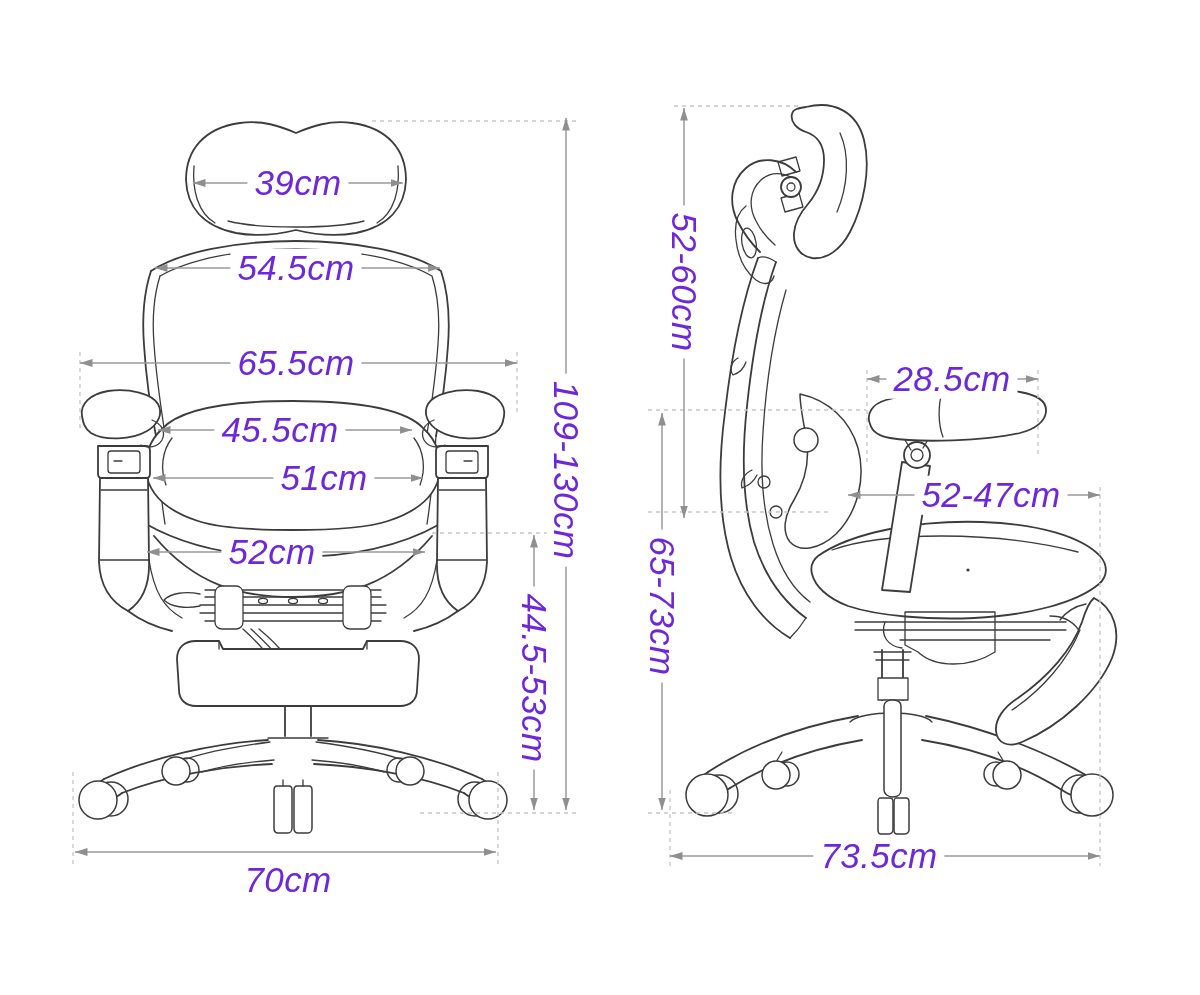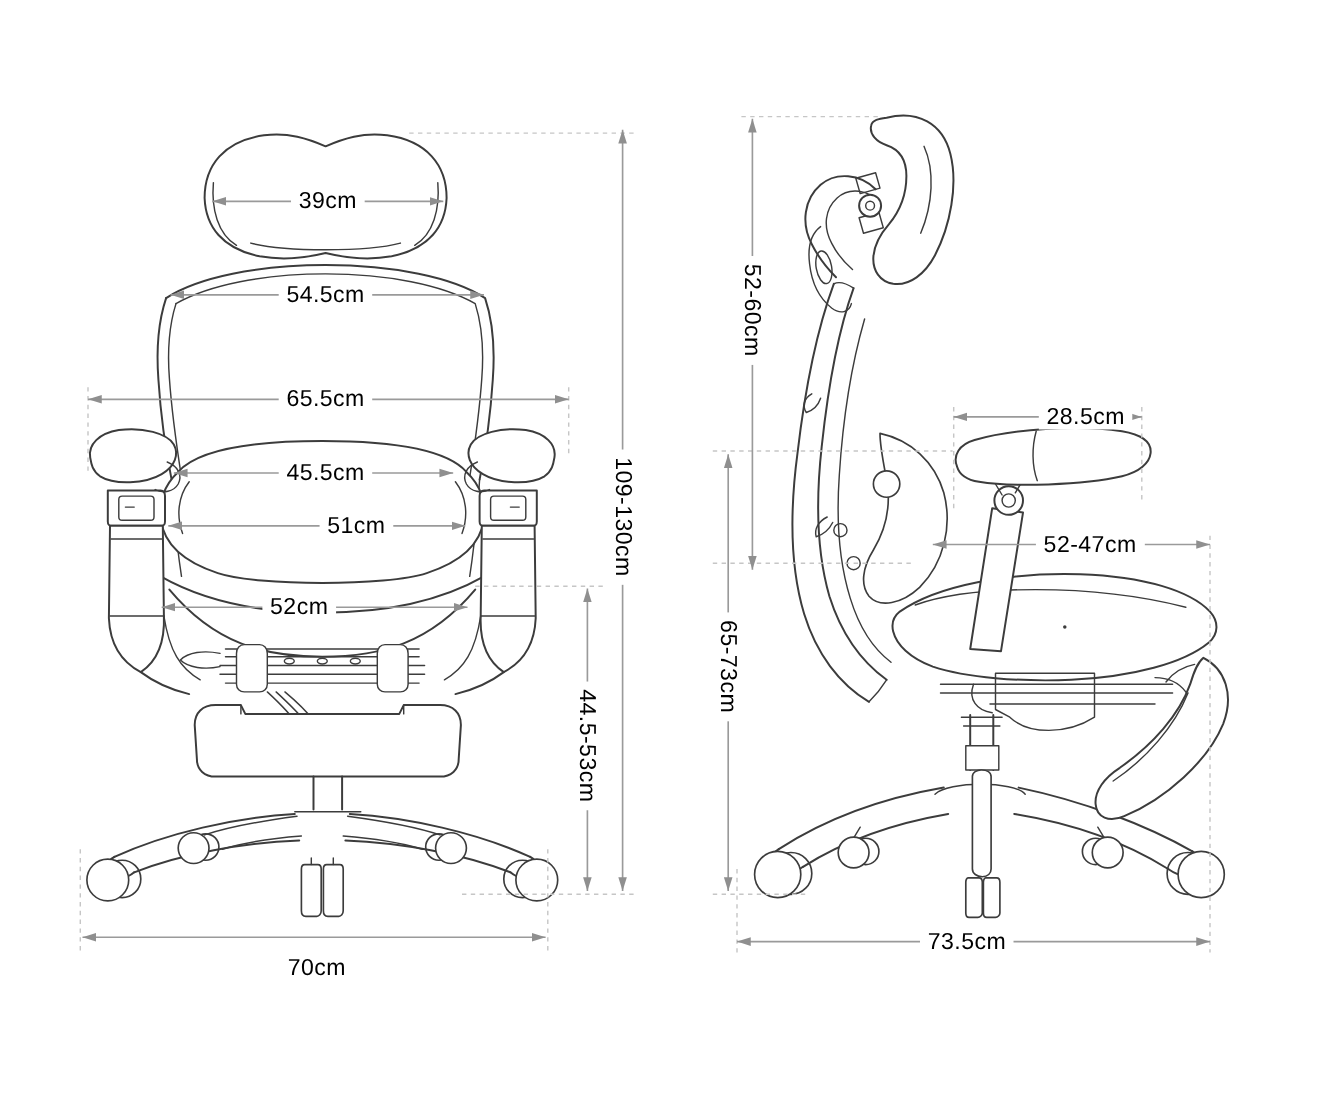--- a/index.html
+++ b/index.html
@@ -2,23 +2,23 @@
 <html><head>
 <meta charset="utf-8">
 <style>
   html,body { margin:0; padding:0; background:#ffffff; }
   #stage {
     position:relative; width:1200px; height:995px; background:#ffffff;
     font-family:"Liberation Sans", sans-serif; overflow:hidden;
   }
   #art { position:absolute; left:0; top:0; }
   .lbl {
-    position:absolute; font-size:21px; line-height:1.1; color:#000000;
+    position:absolute; font-size:35px; line-height:1.1; color:#6d28d9;
     background:#ffffff; padding:0 7px; transform:translate(-50%,-50%);
-    white-space:nowrap; letter-spacing:.4px;
+    white-space:nowrap; letter-spacing:.4px;font-style:italic;
   }
   .lbl.v { writing-mode:vertical-rl; text-orientation:mixed; padding:7px 0; }
 </style>
 </head>
 <body>
 
 <div id="stage">
 
 <svg id="art" width="1200" height="995" viewBox="0 0 1200 995">
   <defs>
@@ -263,26 +263,26 @@
     <line x1="662" y1="413" x2="662" y2="810" marker-start="url(#ar)" marker-end="url(#ar)"></line>
     <line x1="867" y1="379" x2="1038" y2="379" marker-start="url(#ar)" marker-end="url(#ar)"></line>
     <line x1="848" y1="495" x2="1100" y2="495" marker-start="url(#ar)" marker-end="url(#ar)"></line>
     <line x1="670" y1="856" x2="1100" y2="856" marker-start="url(#ar)" marker-end="url(#ar)"></line>
   </g>
 </svg>
 
 <div class="lbl" style="left:298px; top:183px;">39cm</div>
 <div class="lbl" style="left:296px; top:268px;">54.5cm</div>
 <div class="lbl" style="left:296px; top:363px;">65.5cm</div>
-<div class="lbl" style="left:296px; top:430px;">45.5cm</div>
+<div class="lbl" style="left:280px; top:430px;">45.5cm</div>
 <div class="lbl" style="left:288px; top:478px;margin-left:36px;">51cm</div>
 <div class="lbl" style="left:272px; top:552px;">52cm</div>
 <div class="lbl" style="left:288px; top:852px;margin-top:28px;">70cm</div>
 <div class="lbl v" style="left:566px; top:470px;">109-130cm</div>
 <div class="lbl v" style="left:534px; top:678px;">44.5-53cm</div>
 
 <div class="lbl v" style="left:684px; top:282px;">52-60cm</div>
 <div class="lbl v" style="left:662px; top:606px;">65-73cm</div>
-<div class="lbl" style="left:952px; top:379px;margin-left:35px;">28.5cm</div>
+<div class="lbl" style="left:952px; top:379px;">28.5cm</div>
 <div class="lbl" style="left:991px; top:495px;">52-47cm</div>
 <div class="lbl" style="left:879px; top:856px;text-align:center;">73.5cm</div>
 
 </div>
 
 </body></html>

